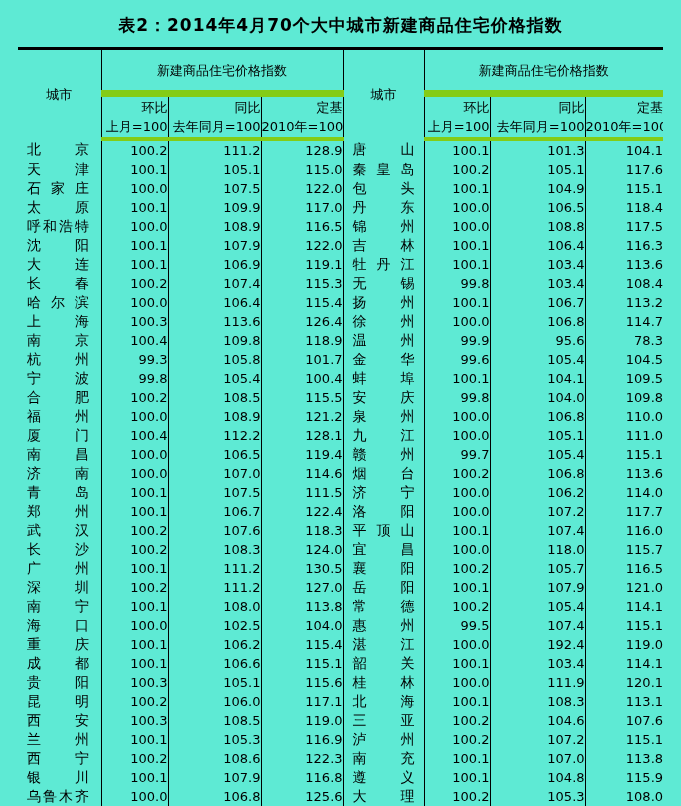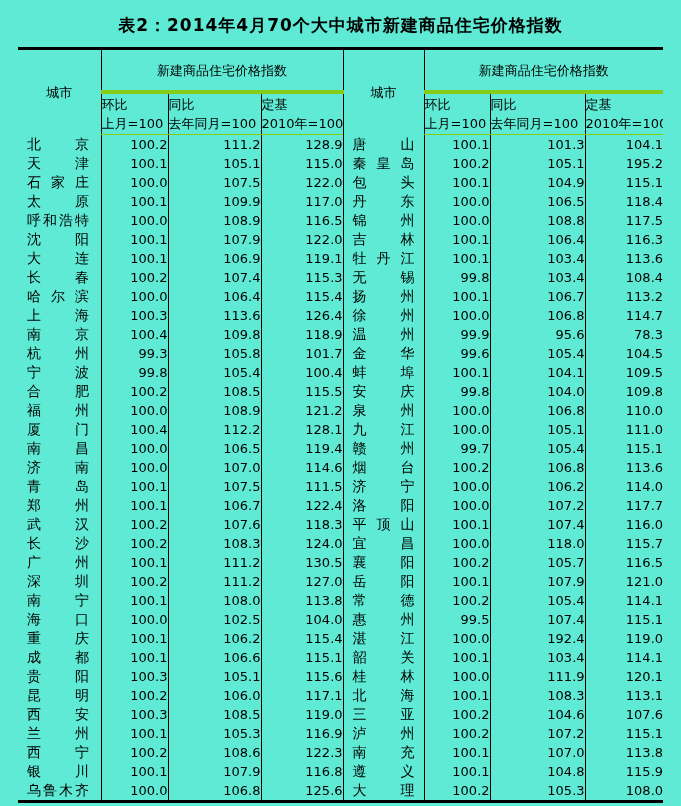--- a/index.html
+++ b/index.html
@@ -37,33 +37,33 @@
     font-weight: normal;
     font-size: 13px;
     line-height: 19px;
     overflow: hidden;
     white-space: nowrap;
   }
   
   .vline { border-left: 1px solid #000; }
   
   th.group-head {
-    border-bottom: 4px solid #84cc16;
+    border-bottom: 7px solid #84cc16;
     height: 40px;
     text-align: center;
     font-size: 14px;
   }
   th.city-head {
     text-align: center;
     font-size: 14px;
   }
   th.sub-head {
     height: 40px;
-    text-align: left;
-    border-bottom: 1px solid #84cc16;
+    text-align: right;
+    border-bottom: 4px solid #84cc16;
     font-size: 13px;
     line-height: 18px;
   }
   tbody tr { height: 19px; }
   td.num {
     text-align: right;
     padding-right: 10px;
     font-size: 13px;
   }
   td.city-cell { text-align: left; }
@@ -139,21 +139,21 @@
     <td class="num vline">104.1</td>
   </tr>
         <tr>
     <td class="city-cell"><span class="city-name">天津</span></td>
     <td class="num vline">100.1</td>
     <td class="num vline">105.1</td>
     <td class="num vline">115.0</td>
     <td class="city-cell vline"><span class="city-name">秦皇岛</span></td>
     <td class="num vline">100.2</td>
     <td class="num vline">105.1</td>
-    <td class="num vline">195.2</td>
+    <td class="num vline">117.6</td>
   </tr>
         <tr>
     <td class="city-cell"><span class="city-name">石家庄</span></td>
     <td class="num vline">100.0</td>
     <td class="num vline">107.5</td>
     <td class="num vline">122.0</td>
     <td class="city-cell vline"><span class="city-name">包头</span></td>
     <td class="num vline">100.1</td>
     <td class="num vline">104.9</td>
     <td class="num vline">115.1</td>

